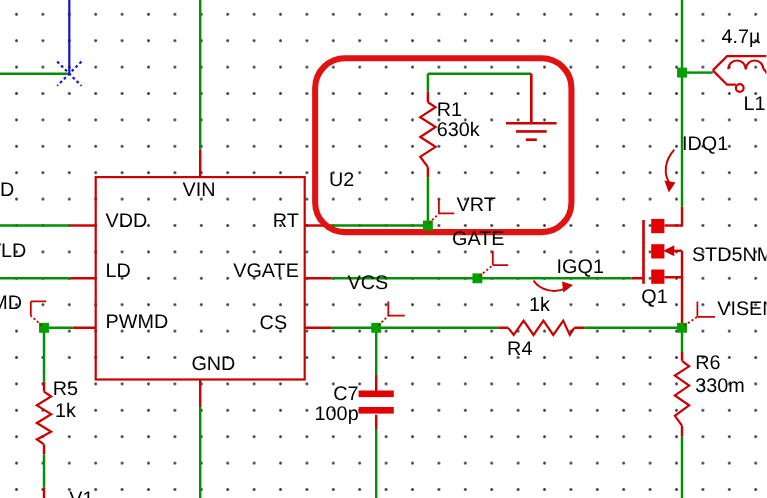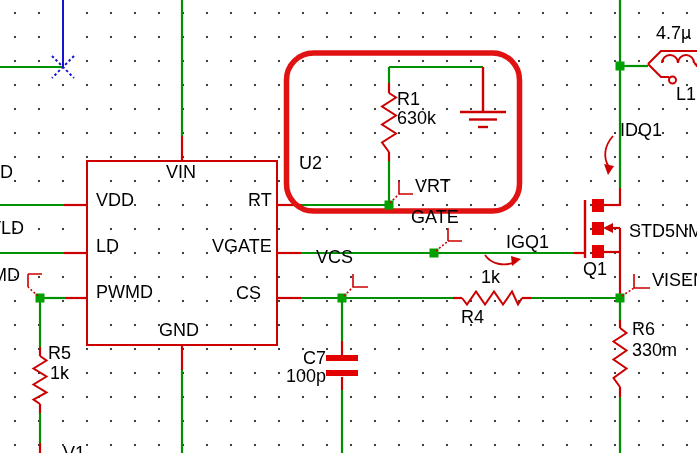--- a/index.html
+++ b/index.html
@@ -164,21 +164,21 @@
     </g>
   </svg>
 
   <div class="lbl" style="left:166px;top:163px">VIN</div>
   <div class="lbl" style="left:96px;top:191px">VDD</div>
   <div class="lbl" style="left:248px;top:191px">RT</div>
   <div class="lbl" style="left:96px;top:237px">LD</div>
   <div class="lbl" style="left:212px;top:237px">VGATE</div>
   <div class="lbl" style="left:96px;top:283px">PWMD</div>
   <div class="lbl" style="left:236px;top:284px">CS</div>
-  <div class="lbl" style="left:159px;top:321px">GND</div>
+  <div class="lbl" style="left:174px;top:321px">GND</div>
 
   <div class="lbl" style="left:299px;top:154px">U2</div>
   <div class="lbl" style="left:397px;top:90px">R1</div>
   <div class="lbl" style="left:397px;top:109px">630k</div>
   <div class="lbl" style="left:481px;top:268px">1k</div>
   <div class="lbl" style="left:461px;top:308px">R4</div>
   <div class="lbl" style="left:48px;top:344px">R5</div>
   <div class="lbl" style="left:50px;top:364px">1k</div>
   <div class="lbl" style="left:632px;top:320px">R6</div>
   <div class="lbl" style="left:632px;top:341px">330m</div>

